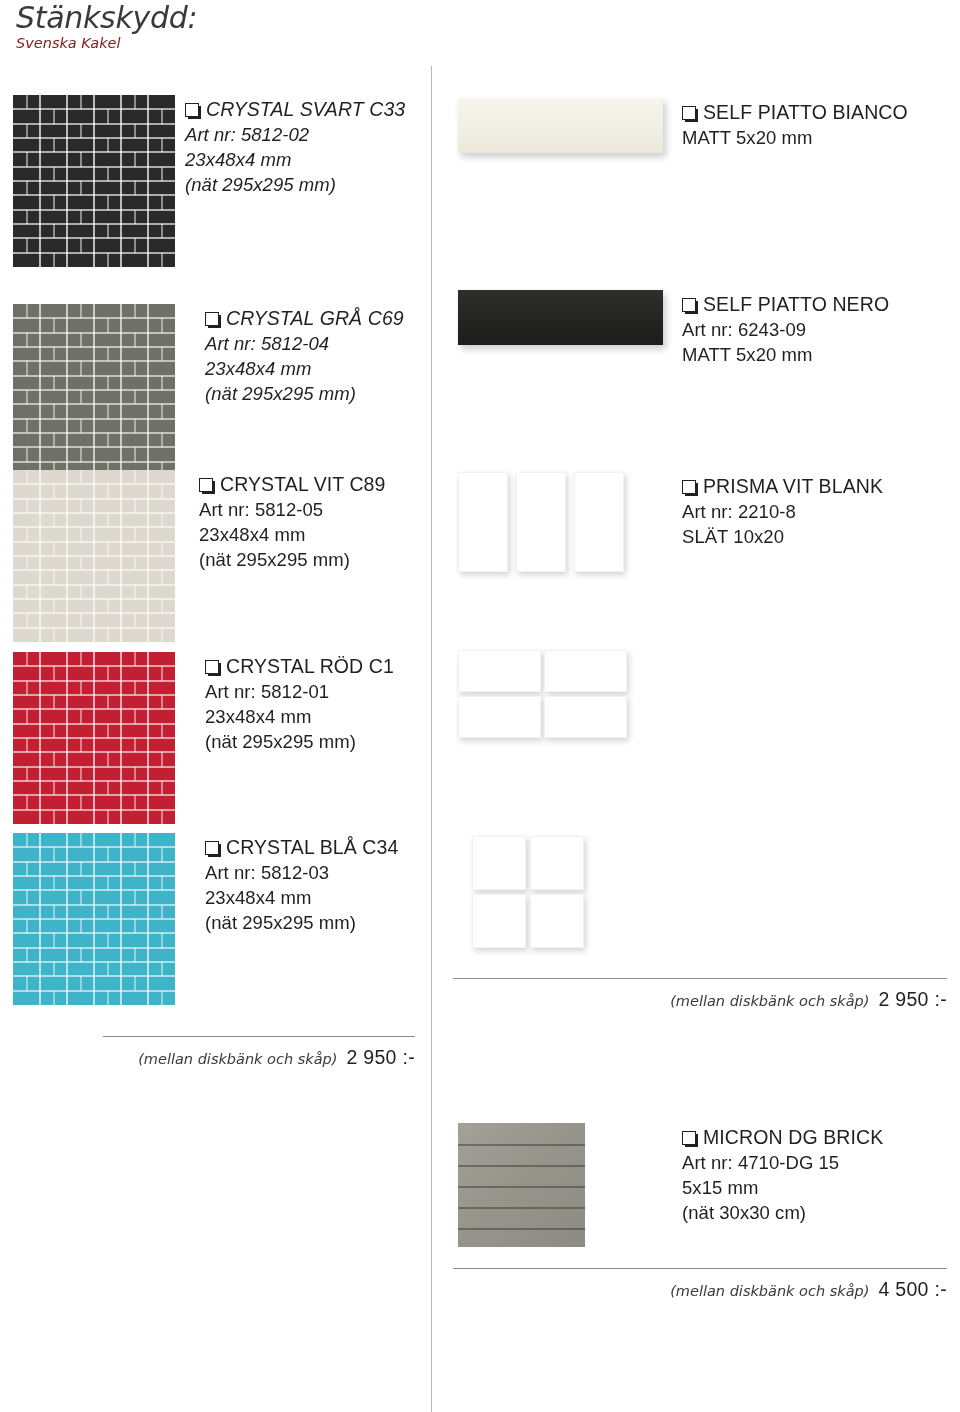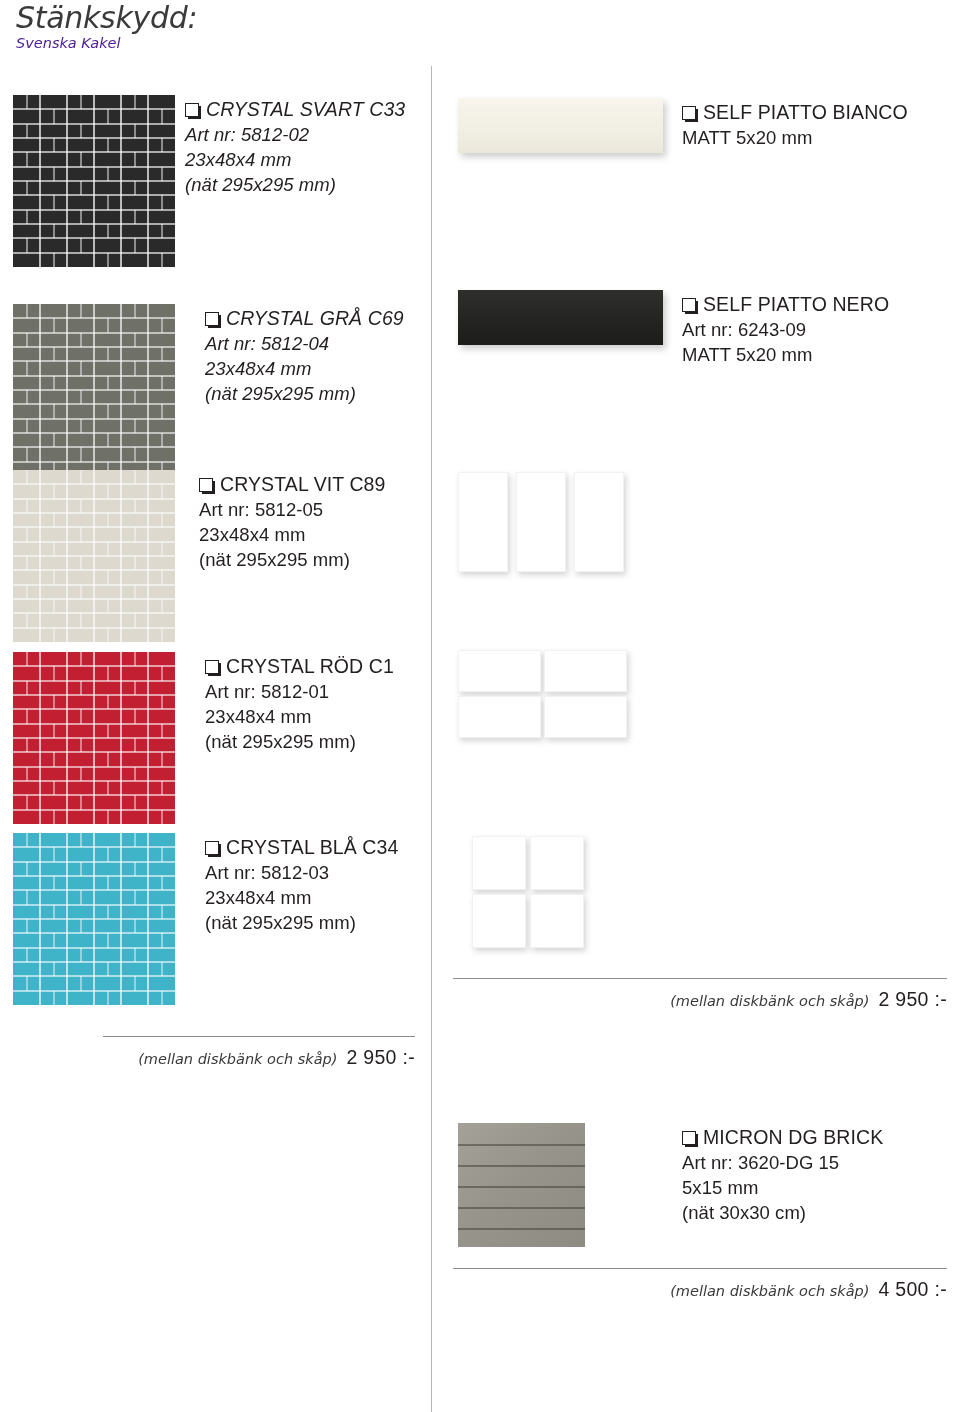--- a/index.html
+++ b/index.html
@@ -30,21 +30,21 @@
     font-weight: 400;
     letter-spacing: -0.3px;
     color: #3a3a3c;
     line-height: 1.05;
   }
   .header-sub {
     font-family: "DejaVu Sans", sans-serif;
     font-style: italic;
     font-size: 14.5px;
     font-weight: 400;
-    color: #4c1d95;
+    color: #7f1d1d;
     line-height: 1.1;
     margin-top: 2px;
   }
 
   
   .col-divider {
     position: absolute;
     left: 431px;
     top: 66px;
     width: 1px;
@@ -582,20 +582,28 @@
     <div class="meta">MATT 5x20 mm</div>
   </div>
 </div>
 
 <div class="product" style="left:458px; top:472px; width:500px; height:140px;">
   <div class="swatch tilegroup" style="width:176px; height:104px;">
     <div class="t" style="left:0px;  top:0px; width:50px; height:100px;"></div>
     <div class="t" style="left:58px; top:0px; width:50px; height:100px;"></div>
     <div class="t" style="left:116px;top:0px; width:50px; height:100px;"></div>
   </div>
+  <div class="info" style="left:224px; top:4px;">
+    <div class="title-line">
+      <span class="cb-wrap"><span class="cb"></span></span>
+      <span class="title-text">PRISMA VIT BLANK</span>
+    </div>
+    <div class="meta">Art nr: 2210-8</div>
+    <div class="meta">SLÄT 10x20</div>
+  </div>
 </div>
 
 <div class="product" style="left:458px; top:650px; width:500px; height:140px;">
   <div class="swatch tilegroup" style="width:176px; height:96px;">
     <div class="t" style="left:0px;  top:0px;  width:83px; height:42px;"></div>
     <div class="t" style="left:86px; top:0px;  width:83px; height:42px;"></div>
     <div class="t" style="left:0px;  top:46px; width:83px; height:42px;"></div>
     <div class="t" style="left:86px; top:46px; width:83px; height:42px;"></div>
   </div>
 </div>
@@ -625,21 +633,21 @@
         <div class="s-h" style="top:63px;"></div>
         <div class="s-h" style="top:84px;"></div>
         <div class="s-h" style="top:105px;"></div>
       </div>
   </div>
   <div class="info" style="left:224px; top:4px;">
     <div class="title-line">
       <span class="cb-wrap"><span class="cb"></span></span>
       <span class="title-text">MICRON DG BRICK</span>
     </div>
-    <div class="meta">Art nr: 3620-DG 15</div>
+    <div class="meta">Art nr: 4710-DG 15</div>
     <div class="meta">5x15 mm</div>
     <div class="meta">(nät 30x30 cm)</div>
   </div>
 </div>
 
 <div class="price-block" style="left:453px; top:1268px; width:494px;">
   <div class="price-rule"></div>
   <div class="price-line">
     <span class="price-note">(mellan diskbänk och skåp)</span>
     <span class="price-amount">4 500 :-</span>

